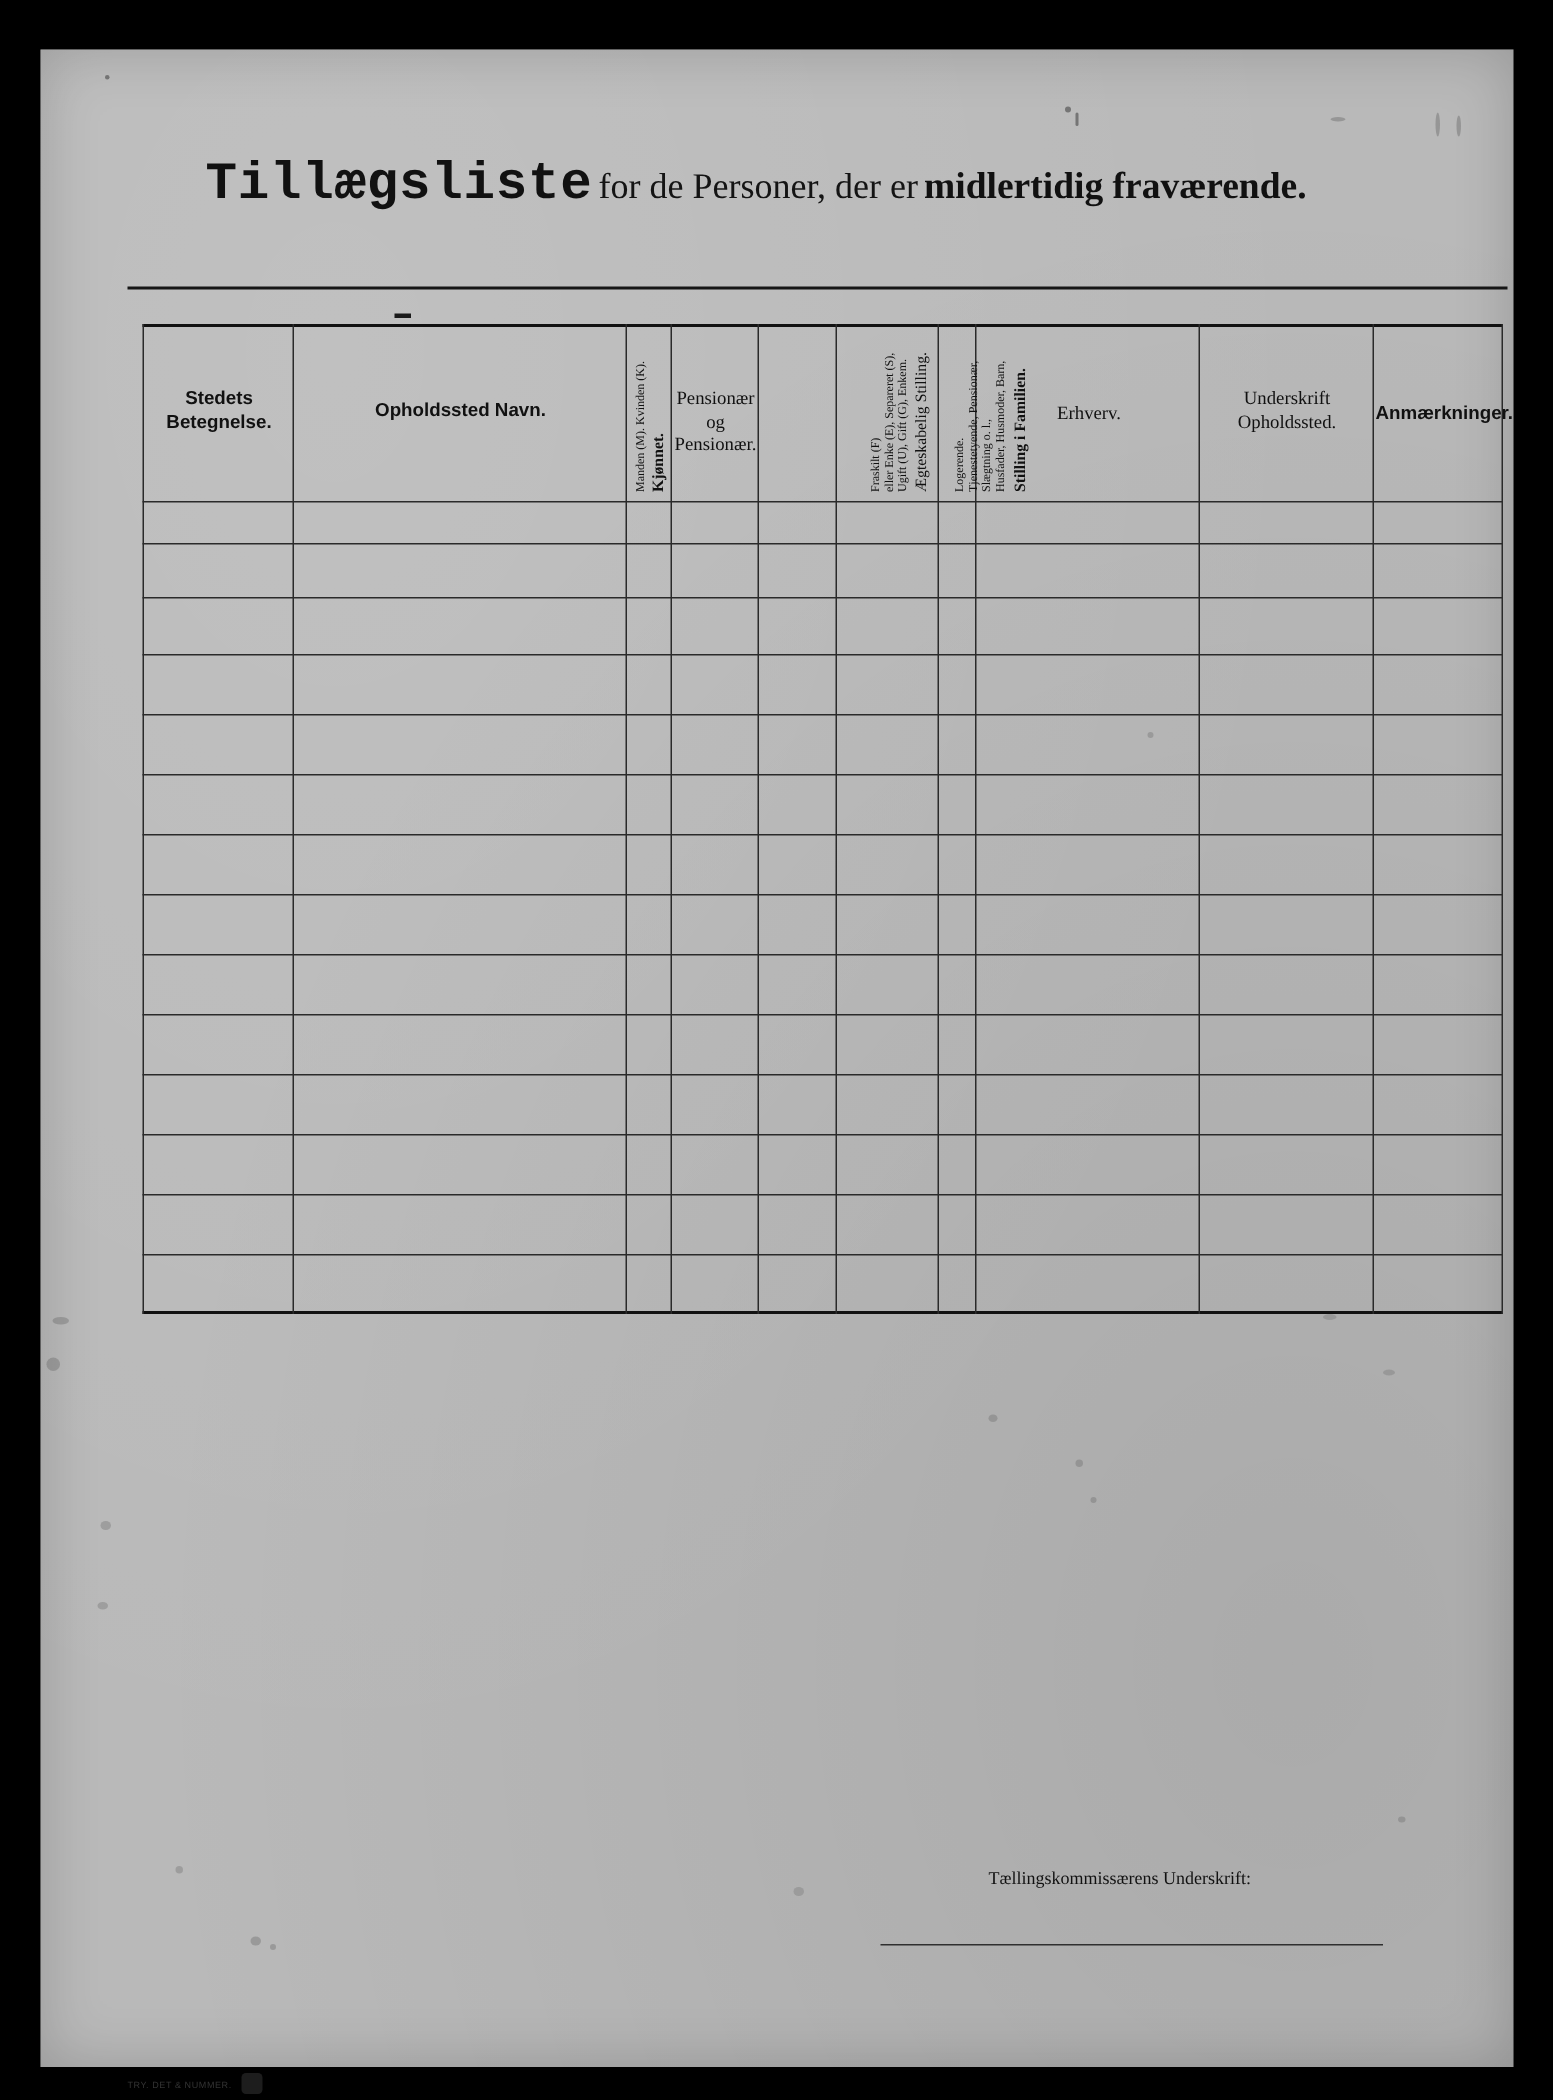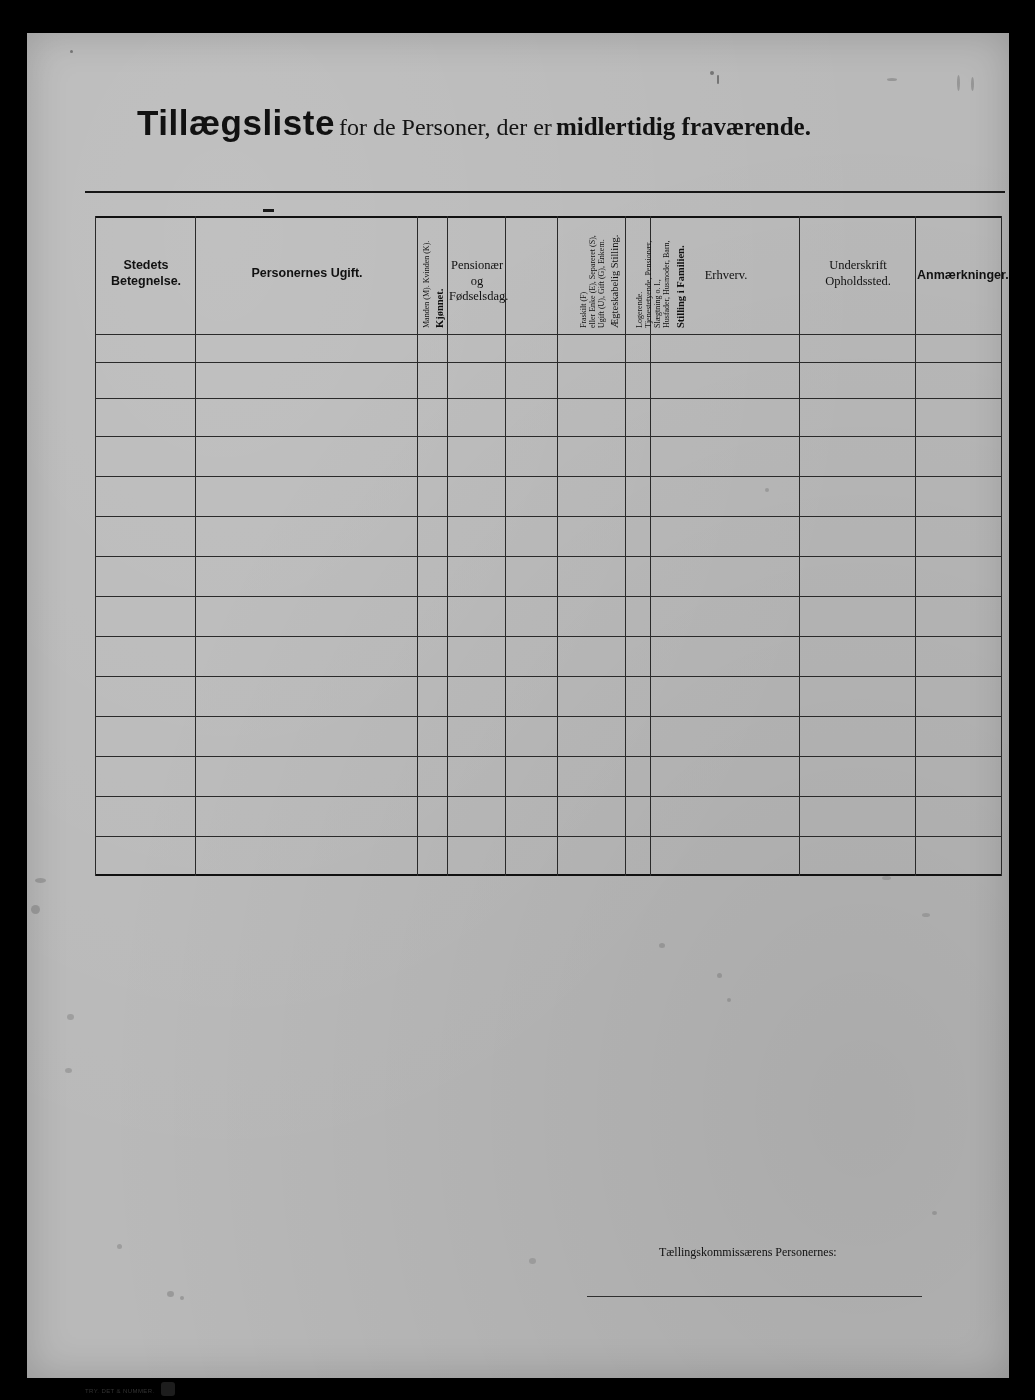--- a/index.html
+++ b/index.html
@@ -46,21 +46,21 @@
 
   
   #title-line {
     position: absolute;
     left: 110px;
     top: 70px;
     width: 830px;
     white-space: nowrap;
   }
   .title-bold {
-    font-family: Liberation Sans, sans-serif;
+    font-family: Liberation Mono, monospace;
     font-weight: bold;
     font-size: 35px;
     letter-spacing: 0.5px;
     color: #111;
     text-align: right;
   }
   .title-mid {
     font-family: "Liberation Serif", serif;
     font-size: 24px;
     color: #141414;
@@ -237,32 +237,32 @@
       <div class="vline" style="left:704px;"></div>
       <div class="vline" style="left:820px;"></div>
       <div class="vline" style="left:906px;"></div>
 
       <div class="hdr hdr-main" style="left:6px; top:42px; width:90px;">
         <div>Stedets</div>
         <div>Betegnelse.</div>
       </div>
 
       <div class="hdr hdr-main" style="left:104px; top:50px; width:216px;">
-        <div>Personernes Ugift.</div>
+        <div>Opholdssted Navn.</div>
       </div>
 
       <div class="vert-wrap" style="left:332px; top:112px;">
         <div class="rot small bold" style="position:absolute; left:7px; top:0;">Kjønnet.</div>
         <div class="rot tiny" style="position:absolute; left:-5px; top:0;">Manden (M). Kvinden (K).</div>
       </div>
 
       <div class="hdr hdr-plain" style="left:354px; top:42px; width:56px;">
         <div>Pensionær</div>
         <div>og</div>
-        <div>Fødselsdag.</div>
+        <div>Pensionær.</div>
       </div>
 
       <div class="vert-wrap" style="left:466px; top:112px;">
         <div class="rot small" style="position:absolute; left:48px; top:0;">Ægteskabelig Stilling.</div>
         <div class="rot tiny" style="position:absolute; left:36px; top:0;">Ugift (U), Gift (G), Enkem.</div>
         <div class="rot tiny" style="position:absolute; left:27px; top:0;">eller Enke (E), Separeret (S),</div>
         <div class="rot tiny" style="position:absolute; left:18px; top:0;">Fraskilt (F)</div>
       </div>
 
       <div class="vert-wrap" style="left:533px; top:112px;">
@@ -291,21 +291,21 @@
         <div>Underskrift</div>
         <div>Opholdssted.</div>
       </div>
 
       <div class="hdr hdr-main" style="left:822px; top:52px; width:84px;text-align:center;">
         <div>Anmærkninger.</div>
       </div>
 
     </div>
 
-    <div id="sig-label">Tællingskommissærens Personernes:</div>
+    <div id="sig-label">Tællingskommissærens Underskrift:</div>
     <div id="sig-rule"></div>
 
     <div id="imprint">TRY. DET &amp; NUMMER.</div>
     <div id="imprint-blob"></div>
 
     <div class="speck" style="left:683px; top:38px; width:4px; height:4px;"></div>
     <div class="speck" style="left:690px; top:42px; width:2px; height:9px; border-radius:2px;"></div>
     <div class="speck" style="left:43px;  top:17px; width:3px; height:3px;"></div>
     <div class="speck" style="left:860px; top:45px; width:10px; height:3px; opacity:.5;"></div>
     <div class="speck" style="left:930px; top:42px; width:3px; height:16px; opacity:.5;"></div>

